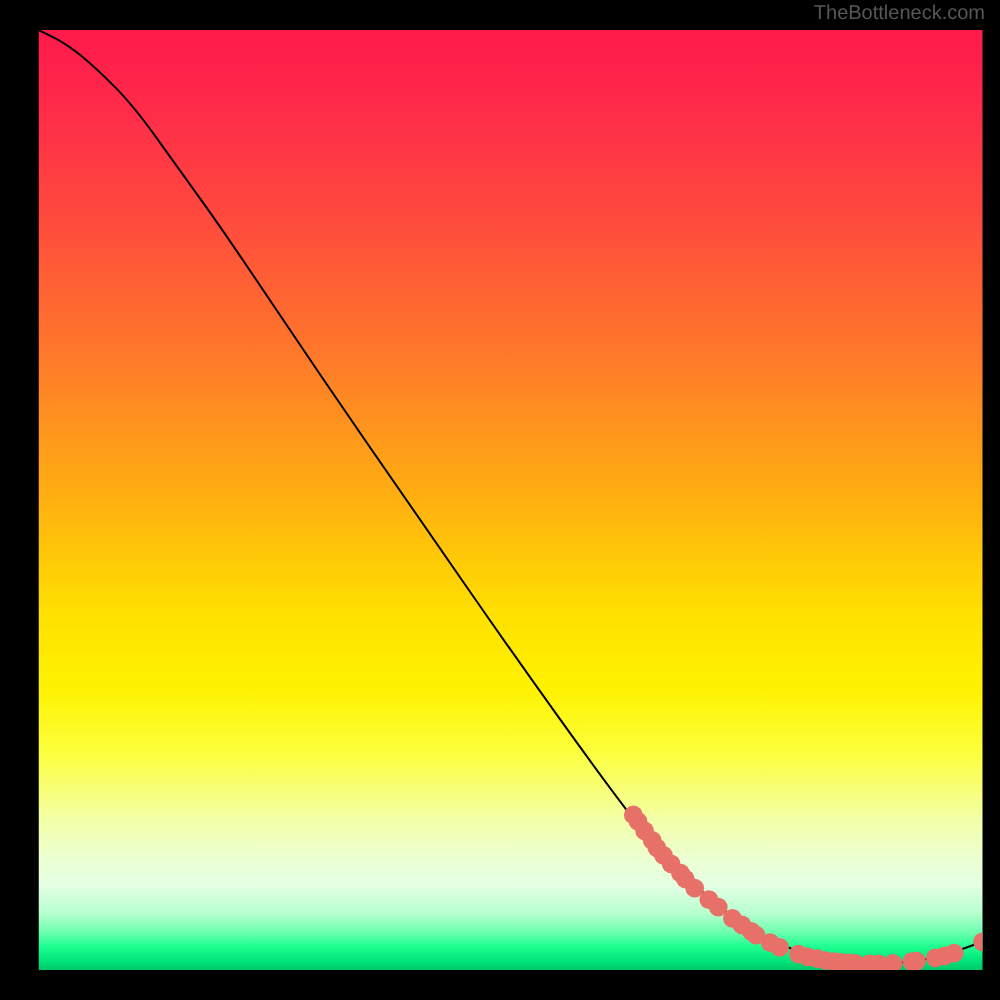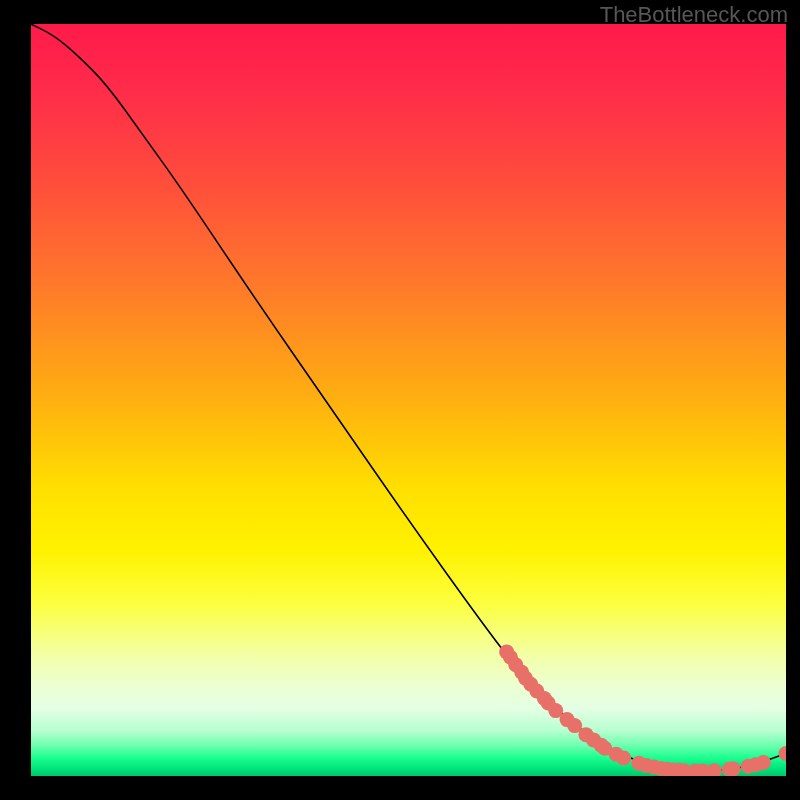--- a/index.html
+++ b/index.html
@@ -8,21 +8,21 @@
     height: 800px;
     background: #000;
     position: relative;
     font-family: Arial, sans-serif;
   }
   .watermark {
     position: absolute;
     top: 2px;
     right: 12px;
     color: #575757;
-    font-size: 22px;
+    font-size: 16px;
     font-weight: 500;
     z-index: 10;
   }
   .plot-area {
     position: absolute;
     left: 31px;
     top: 24px;
     width: 755px;
     height: 752px;
   }

